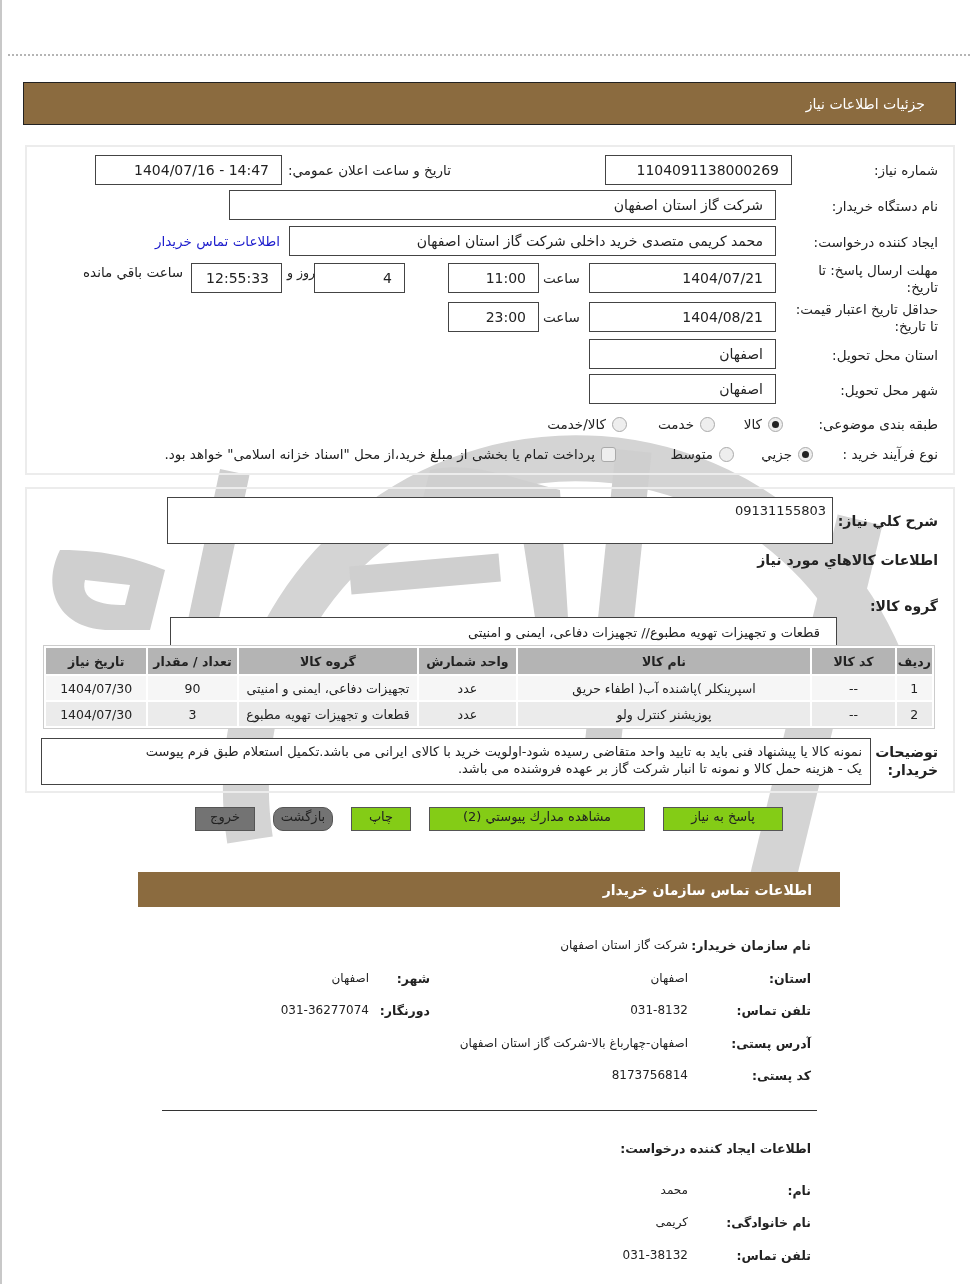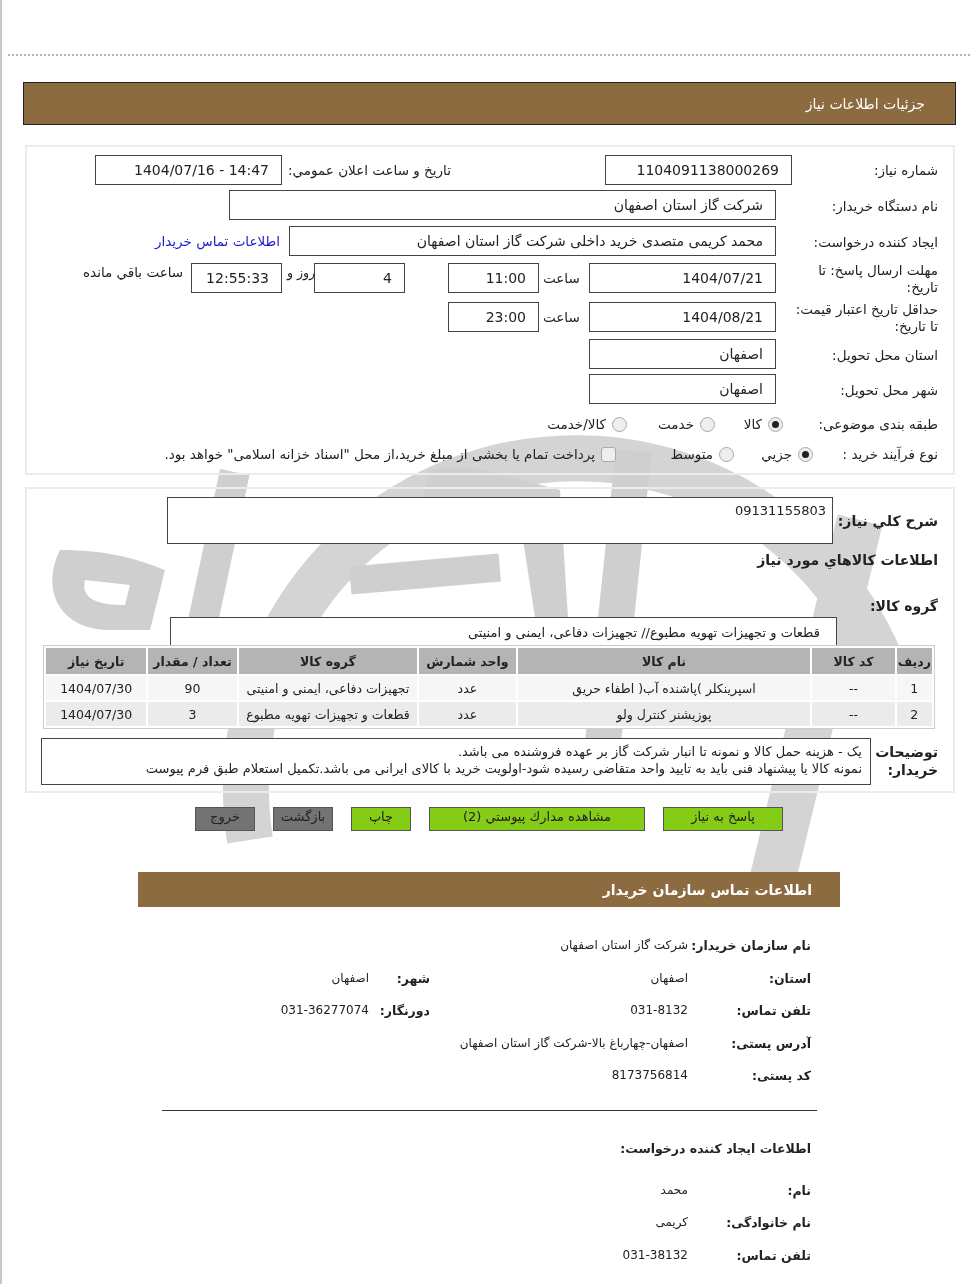--- a/index.html
+++ b/index.html
@@ -184,28 +184,28 @@
       <td>قطعات و تجهیزات تهویه مطبوع</td>
       <td>3</td>
       <td>1404/07/30</td>
     </tr>
   </tbody>
 </table>
 
 <span class="abs bold-lbl" style="right:40px; top:744px;">توضیحات</span>
 <span class="abs bold-lbl" style="right:40px; top:762px;">خریدار:</span>
 <div class="textarea-box" style="left:41px; top:738px; width:830px; height:47px; padding-right:8px;">
+  <div>نمونه کالا یا پیشنهاد فنی باید به تایید واحد متقاضی رسیده شود-اولویت خرید با کالای ایرانی می باشد.تکمیل استعلام طبق فرم پیوست</div>
   <div>یک - هزینه حمل کالا و نمونه تا انبار شرکت گاز بر عهده فروشنده می باشد.</div>
-  <div>نمونه کالا یا پیشنهاد فنی باید به تایید واحد متقاضی رسیده شود-اولویت خرید با کالای ایرانی می باشد.تکمیل استعلام طبق فرم پیوست</div>
 </div>
 
 <div class="btn green" style="left:663px; top:807px; width:120px;">پاسخ به نیاز</div>
 <div class="btn green" style="left:429px; top:807px; width:216px;">مشاهده مدارك پیوستي (2)</div>
 <div class="btn green" style="left:351px; top:807px; width:60px;">چاپ</div>
-<div class="btn pink" style="left:273px; top:807px; width:60px;">بازگشت</div>
+<div class="btn pink" style="left:273px; top:807px; width:60px;border-radius:10px;">بازگشت</div>
 <div class="btn pink" style="left:195px; top:807px; width:60px;">خروج</div>
 
 <div class="bar contact">
   <span>اطلاعات تماس سازمان خریدار</span>
 </div>
 
 <span class="ci-lbl" style="right:167px; top:938px;">نام سازمان خریدار:</span>
 <span class="ci-val" style="right:290px; top:938px;">شرکت گاز استان اصفهان</span>
 
 <span class="ci-lbl" style="right:167px; top:971px;">استان:</span>

